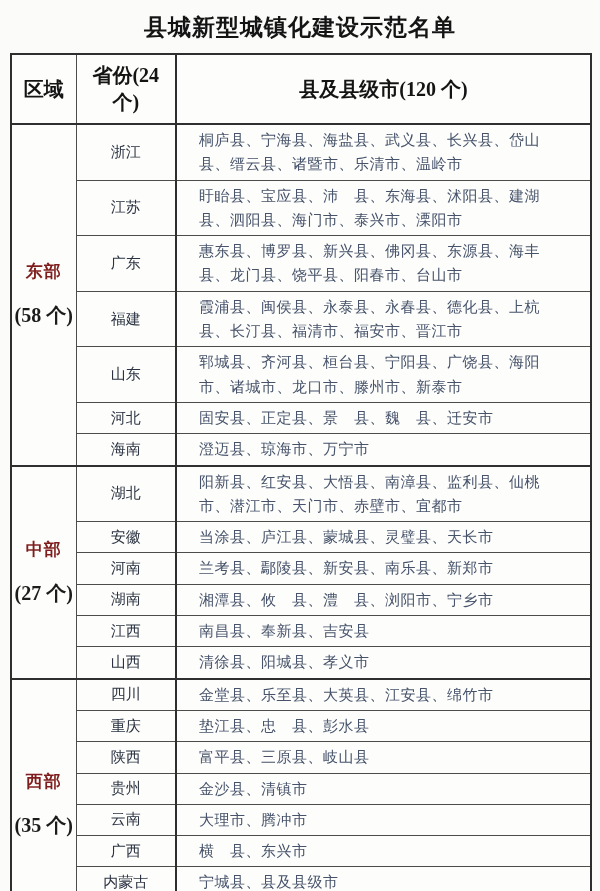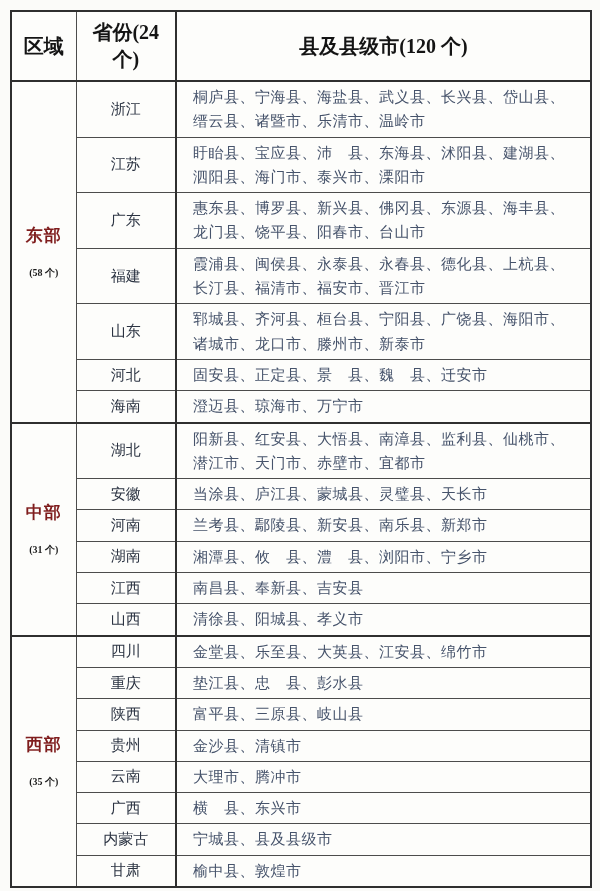--- a/index.html
+++ b/index.html
@@ -48,48 +48,49 @@
     text-align: center;
     padding: 4px 2px;
   }
   .region-name {
     font-size: 17px;
     font-weight: bold;
     color: #7f1d1d;
     letter-spacing: 1px;
   }
   .region-count {
-    font-size: 10px;
+    font-size: 20px;
     font-weight: bold;
     color: #1c1c1c;
     margin-top: 19px;
   }
   td.province-cell {
     font-size: 15px;
     color: #2b3342;
     text-align: center;
     padding: 4px 16px;
   }
   td.counties-cell {
     font-size: 15px;
     color: #46536b;
     text-align: left;
-    padding: 3px 16px;
+    padding: 3px 22px;
     line-height: 1.62;
     border-left: 2px solid #2f2f2f;
     letter-spacing: 0.5px;
   }
   tr.group-start td {
     border-top: 2px solid #2f2f2f;
   }
 </style>
 </head>
 <body>
 
 <div class="page">
+  <div class="doc-title">县城新型城镇化建设示范名单</div>
 
   <table class="list-table">
     <colgroup>
       <col class="c-region">
       <col class="c-province">
       <col class="c-counties">
     </colgroup>
     <thead>
       <tr>
         <th>区域</th>
@@ -126,21 +127,21 @@
           <td class="province-cell">河北</td>
           <td class="counties-cell">固安县、正定县、景　县、魏　县、迁安市</td>
         </tr>
         <tr>
           <td class="province-cell">海南</td>
           <td class="counties-cell">澄迈县、琼海市、万宁市</td>
         </tr>
         <tr class="group-start">
           <td class="region-cell" rowspan="6">
             <div class="region-name">中部</div>
-            <div class="region-count">(31 个)</div>
+            <div class="region-count">(27 个)</div>
           </td>
           <td class="province-cell">湖北</td>
           <td class="counties-cell">阳新县、红安县、大悟县、南漳县、监利县、仙桃市、潜江市、天门市、赤壁市、宜都市</td>
         </tr>
         <tr>
           <td class="province-cell">安徽</td>
           <td class="counties-cell">当涂县、庐江县、蒙城县、灵璧县、天长市</td>
         </tr>
         <tr>
           <td class="province-cell">河南</td>

